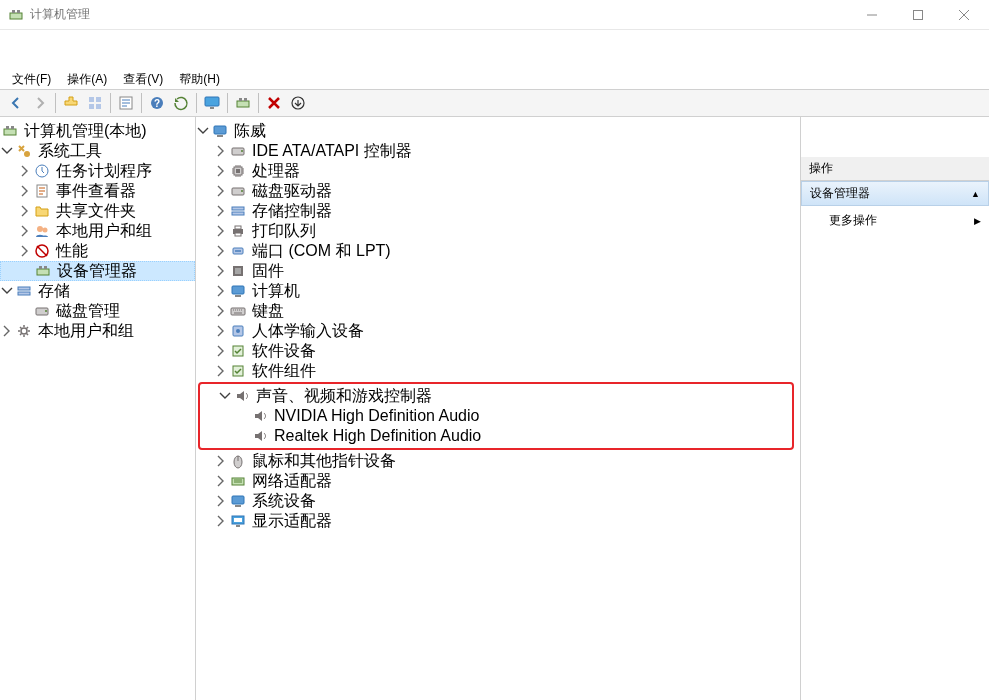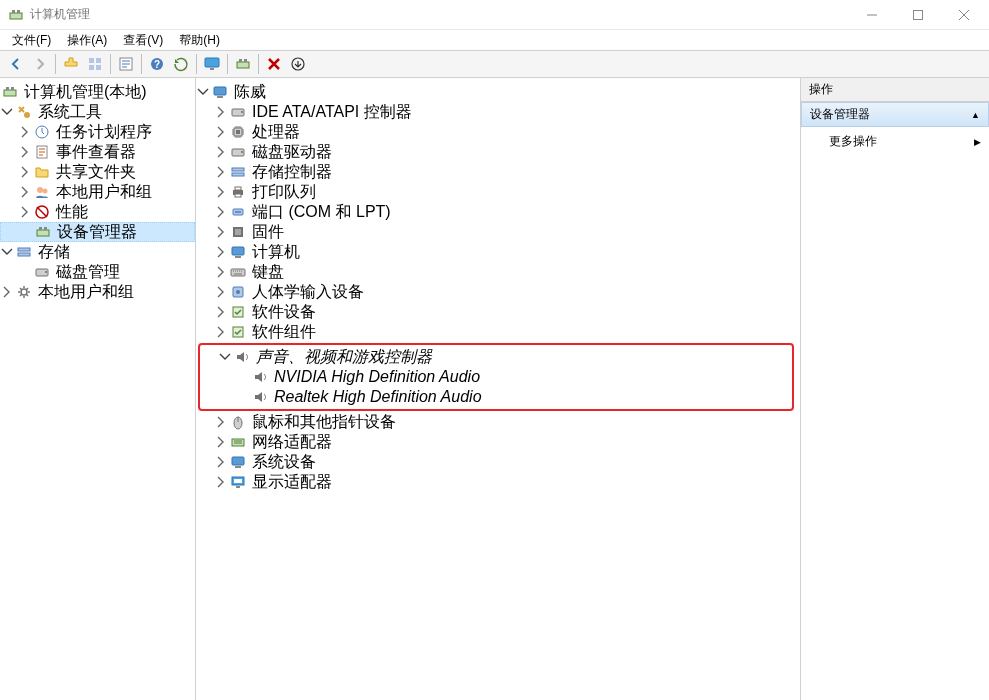--- a/index.html
+++ b/index.html
@@ -4,44 +4,44 @@
 <style>
 * { box-sizing: border-box; font-family: "Microsoft YaHei", "Segoe UI", sans-serif; }
 body { margin: 0; width: 989px; height: 700px; background: #fff; overflow: hidden; font-size: 12px; color: #000; }
 
 .titlebar { height: 30px; display: flex; align-items: center; padding: 0 2px; background: #fff; border-bottom: 1px solid #e8e8e8; }
 .titlebar .app-icon { width: 16px; height: 16px; margin: 0 6px 0 6px; }
 .titlebar .title { flex: 1; color: #737373; font-size: 12px; }
 .win-controls { display: flex; }
 .win-btn { width: 46px; height: 30px; display: flex; align-items: center; justify-content: center; color: #888; }
 
-.menubar { height: 20px; display: flex; align-items: center; padding: 0 4px; }
+.menubar { height: 20px; display: flex; align-items: center; padding: 0 4px; margin-top: 39px; }
 .menu-item { padding: 2px 8px; font-size: 12px; cursor: default; }
 
 .toolbar { height: 28px; border-top: 1px solid #d0d0d0; border-bottom: 1px solid #d0d0d0; background: #f5f5f5; display: flex; align-items: center; padding: 0 4px; gap: 0; }
 .tool-btn { width: 22px; height: 22px; display: flex; align-items: center; justify-content: center; border: 1px solid transparent; margin: 0 1px; }
 .tool-sep { width: 1px; height: 20px; background: #c0c0c0; margin: 0 3px; }
 
 .content { display: flex; height: calc(700px - 30px - 20px - 28px); }
 .col { position: relative; overflow: auto; }
 .col-left { width: 196px; border-right: 1px solid #d0d0d0; }
 .col-mid { flex: 1; border-right: 1px solid #d0d0d0; }
 .col-right { width: 188px; }
 
 .tree { padding: 4px 0; user-select: none; }
 .tree-row { display: flex; align-items: center; height: 20px; white-space: nowrap; cursor: default; }
 .tree-row.selected { background: #cce8ff; border: 1px dotted #99d1ff; }
 .tree-indent { display: inline-block; width: 18px; flex-shrink: 0; }
 .tree-toggle { width: 14px; height: 14px; display: inline-flex; align-items: center; justify-content: center; flex-shrink: 0; cursor: pointer; }
 .tree-icon { width: 16px; height: 16px; margin: 0 4px 0 2px; flex-shrink: 0; display:inline-flex; align-items:center; justify-content:center; }
 .tree-label { padding: 1px 2px; font-size: 16px; }
 
-.highlight-box { border: 2px solid #e8252a; border-radius: 4px; margin: 1px 6px 1px 2px; padding: 2px 0; font-style: italic; }
-
-.actions-header { background: #f0f0f0; border-bottom: 1px solid #d0d0d0; padding: 3px 8px; font-size: 12px; }
+.highlight-box { border: 2px solid #e8252a; border-radius: 4px; margin: 1px 6px 1px 2px; padding: 2px 0; }
+
+.actions-header { background: #f0f0f0; border-bottom: 1px solid #d0d0d0; padding: 3px 8px; font-size: 12px; margin-top: 40px; }
 .actions-title { background: linear-gradient(#eaf3fc, #cfe4f8); border: 1px solid #b8d0e8; padding: 3px 8px; display:flex; justify-content:space-between; align-items:center; font-size:12px; }
 .actions-sub { padding: 6px 0 6px 28px; display:flex; justify-content:space-between; align-items:center; font-size:12px; }
 
 .icon-svg { width: 16px; height: 16px; }
 </style>
 </head>
 <body>
 
 <svg width="0" height="0" style="position:absolute">
   <defs>

